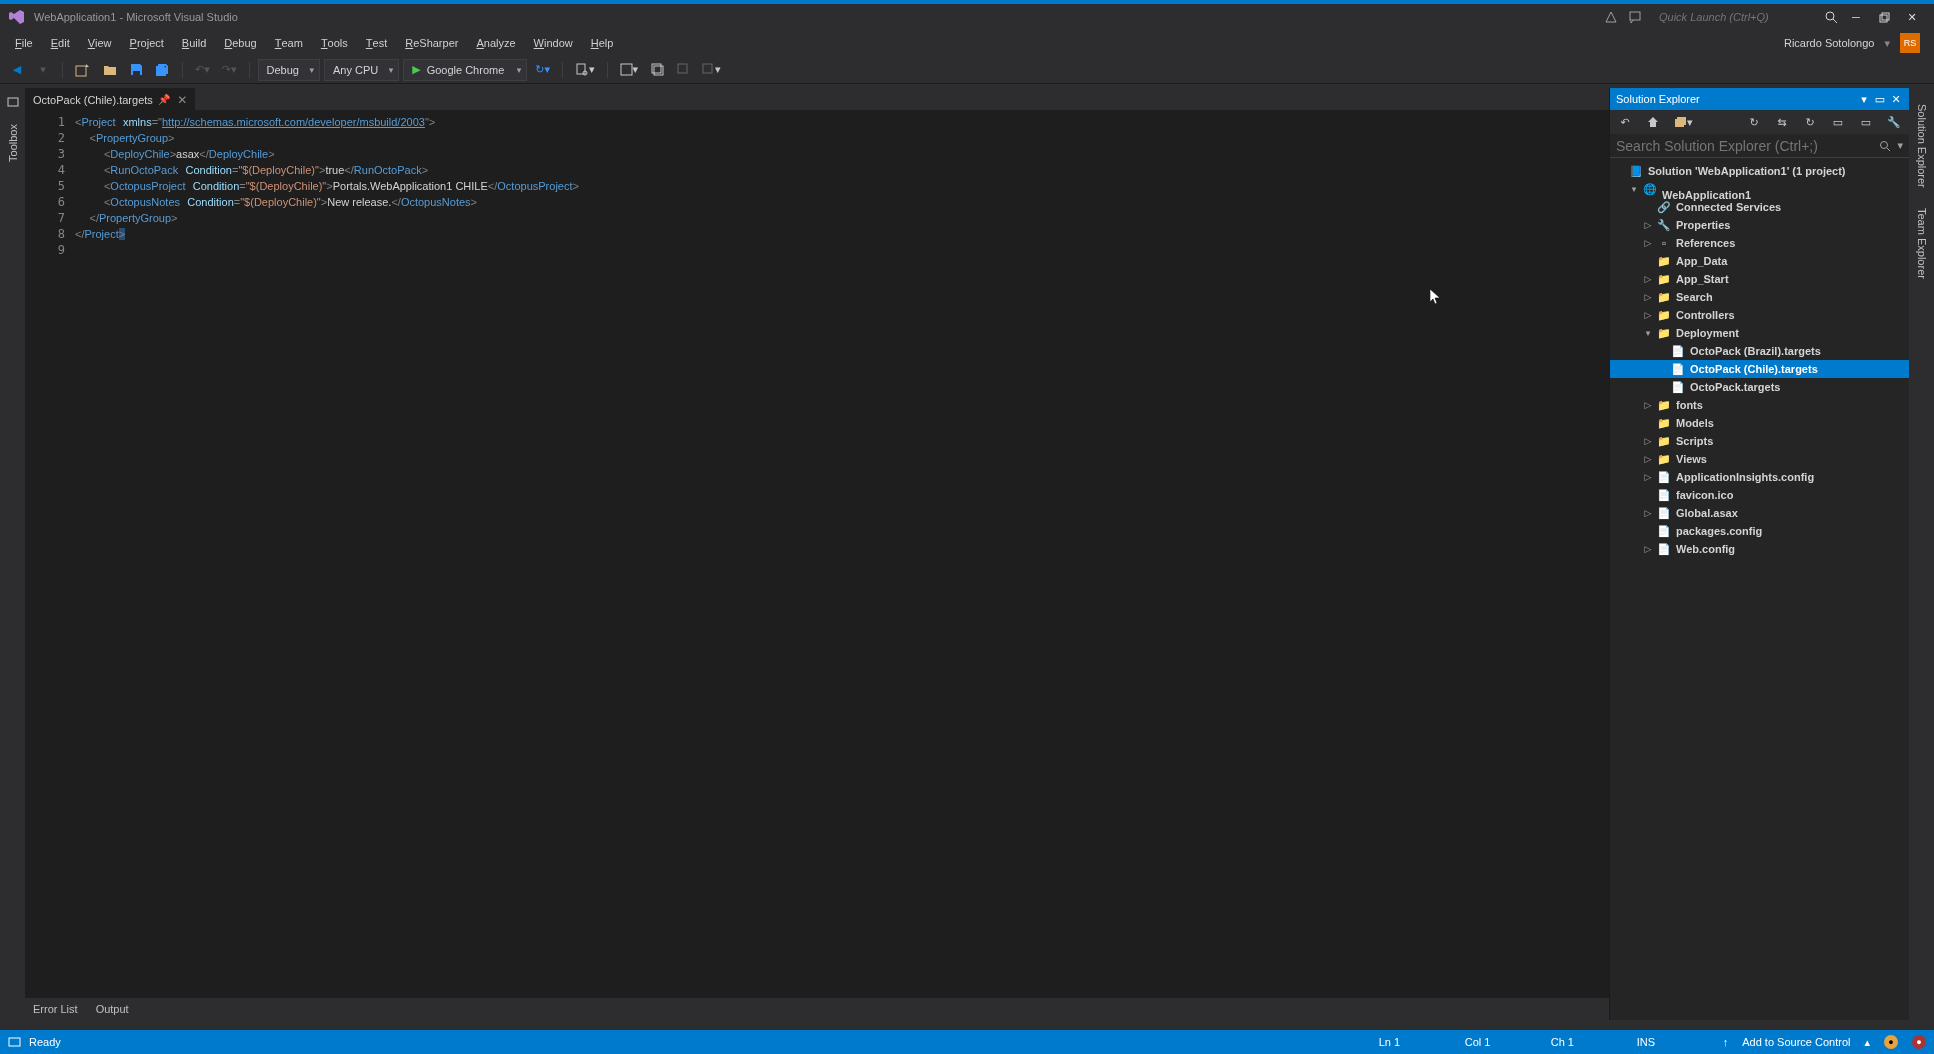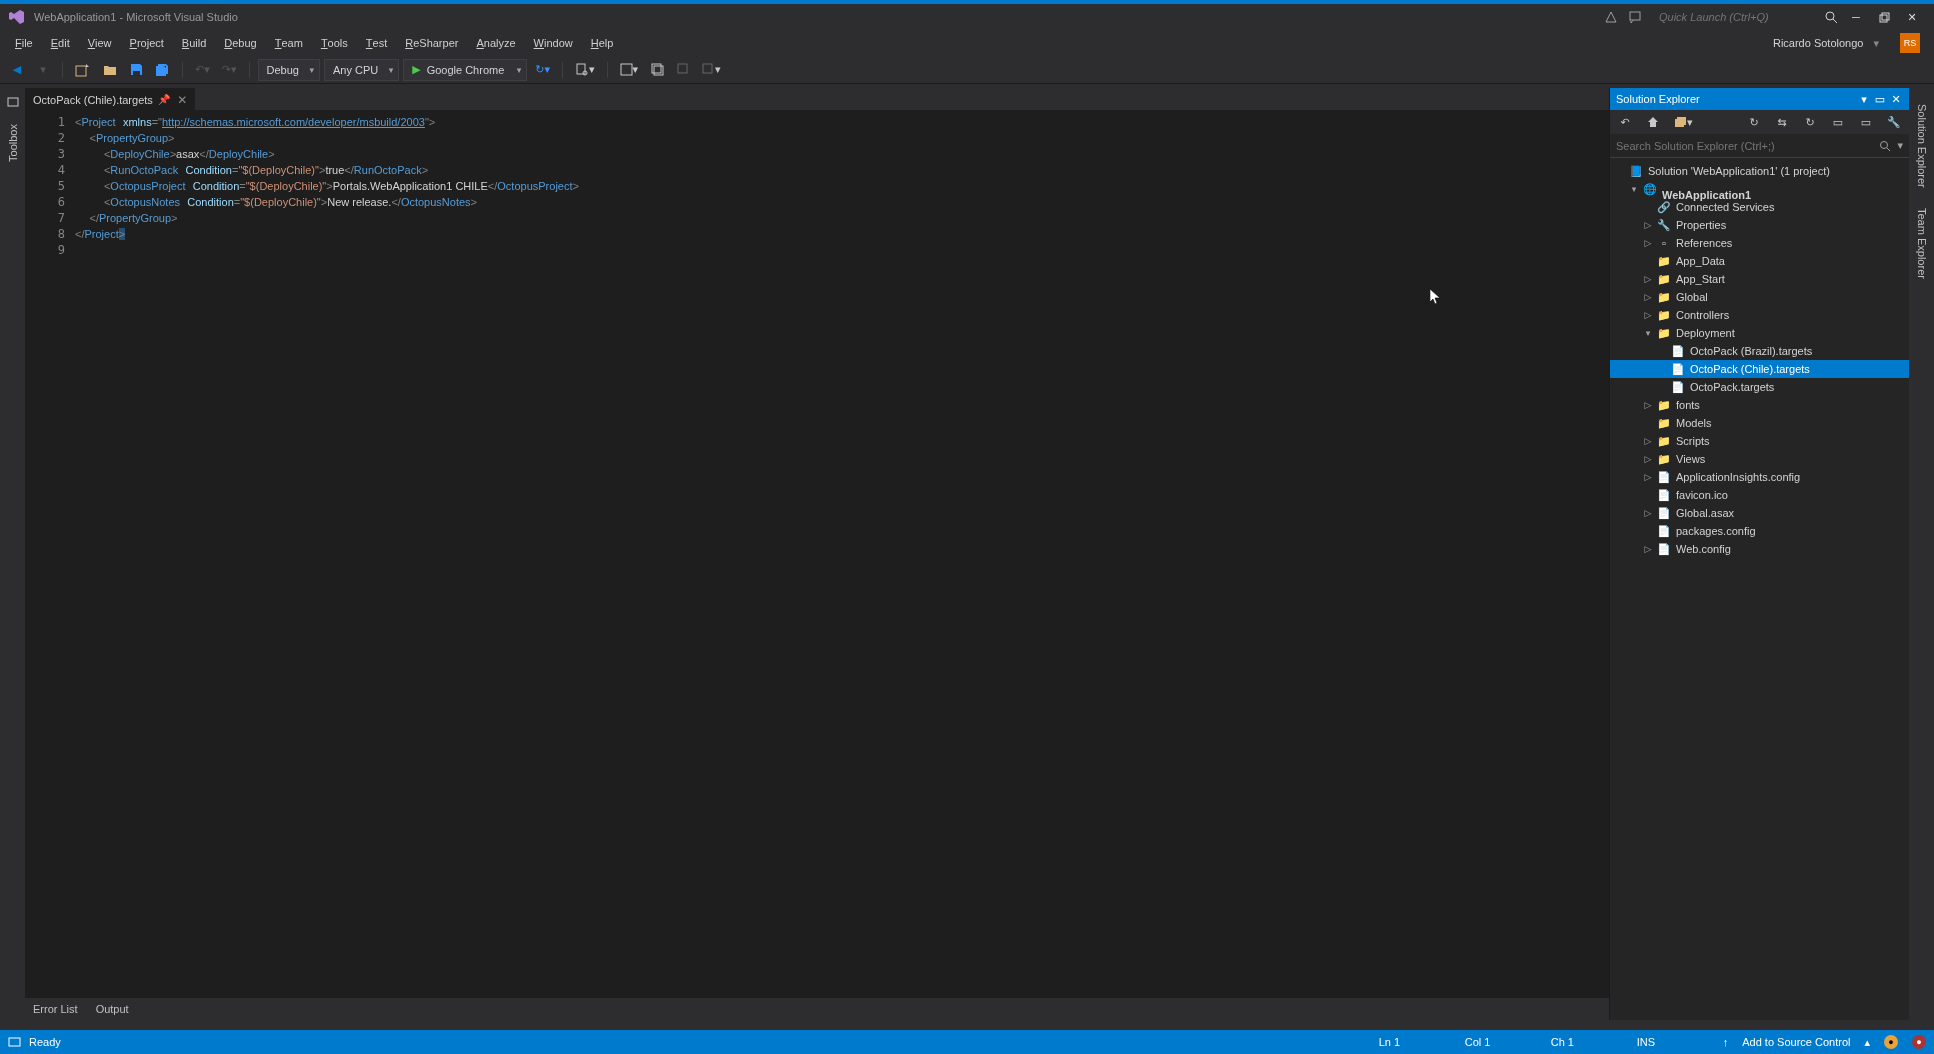--- a/index.html
+++ b/index.html
@@ -12,21 +12,21 @@
 .titlebar .tbicon { width:22px; height:22px; display:inline-flex; align-items:center; justify-content:center; color:#a0a0a0; margin-left:2px; }
 .titlebar .quicklaunch { width:160px; height:20px; background:transparent; border:1px solid transparent; color:#666; padding:0 6px; margin:0 6px; font-style:italic; }
 .titlebar .winbtn { width:28px; height:22px; display:inline-flex; align-items:center; justify-content:center; color:#dcdcdc; }
 
 
 .menubar { height:26px; background:#2d2d30; display:flex; align-items:stretch; padding:0 6px; justify-content:space-between;}
 .menus { display:flex; align-items:stretch; }
 .menus .mi { padding:0 9px; display:flex; align-items:center; color:#cfcfcf; }
 .menus .mi u{ text-decoration:underline; }
 .userarea { display:flex; align-items:center; gap:10px; padding-right:8px; }
-.userarea .avatar{ width:20px; height:20px; background:#e06c00; display:inline-flex; align-items:center; justify-content:center; color:#fff; font-size:9px;margin-left:11px; }
+.userarea .avatar{ width:20px; height:20px; background:#e06c00; display:inline-flex; align-items:center; justify-content:center; color:#fff; font-size:9px; }
 
 
 .toolbar { height:28px; background:#2d2d30; border-bottom:1px solid #1b1b1c; display:flex; align-items:center; padding:0 6px; gap:4px;}
 .tbtn { height:22px; min-width:22px; padding:0 4px; display:inline-flex; align-items:center; justify-content:center; color:#c8c8c8; }
 .tsep { width:1px; height:16px; background:#3f3f41; margin:0 4px;}
 .tdrop { height:22px; background:#333337; border:1px solid #3f3f41; color:#d4d4d4; padding:0 20px 0 8px; display:inline-flex; align-items:center; position:relative;}
 .tdrop::after{ content:"▾"; position:absolute; right:5px; font-size:9px; color:#a0a0a0;}
 .start { display:inline-flex; align-items:center; gap:6px; padding:0 22px 0 8px; height:22px; background:#333337; border:1px solid #3f3f41; position:relative; }
 .start .play{ color:#4ec94e; }
 .start::after{ content:"▾"; position:absolute; right:5px; font-size:9px; color:#a0a0a0;}
@@ -52,27 +52,27 @@
 .bottom-tabs{ height:22px; background:#2d2d30; display:flex; align-items:center; padding:0 8px; gap:18px; color:#c0c0c0;}
 
 
 .solution { width:300px; background:#252526; display:flex; flex-direction:column; border-left:1px solid #1b1b1c;}
 .sol-hdr{ height:22px; background:#007acc; color:#fff; display:flex; align-items:center; padding:0 6px; justify-content:space-between;}
 .sol-hdr .icons{ display:flex; gap:2px;}
 .sol-hdr .icons span{ width:14px; text-align:center; }
 .sol-tb{ height:24px; background:#2d2d30; display:flex; align-items:center; padding:0 4px; gap:6px; color:#c8c8c8;}
 .sol-tb .sp{ flex:1;}
 .sol-search{ height:24px; background:#252526; border-bottom:1px solid #3f3f41; display:flex; align-items:center; padding:0 6px;}
-.sol-search input{ flex:1; background:transparent; border:none; color:#d4d4d4; outline:none; font-size:11px;}
+.sol-search input{ flex:1; background:transparent; border:none; color:#d4d4d4; outline:none; font-size:14px;}
 .sol-search .sicon{ color:#a0a0a0; margin-left:6px;}
 .tree{ flex:1; overflow:auto; padding:4px 0; color:#d4d4d4;}
 .tree .node{ display:flex; align-items:center; height:18px; padding-right:6px;}
 .tree .exp{ width:12px; text-align:center; color:#a0a0a0; font-size:9px; margin-right:2px;}
 .tree .ic{ width:16px; text-align:center; margin-right:4px; font-size:11px;}
-.tree .lbl{ white-space:nowrap;}
+.tree .lbl{ white-space:nowrap;font-weight:bold;}
 .tree .sel{ background:#007acc; color:#fff;}
 .tree .bold{ font-weight:bold;margin-top:12px;}
 .ind0{padding-left:4px}.ind1{padding-left:18px}.ind2{padding-left:32px}.ind3{padding-left:46px}
 
 
 .status { position:absolute; left:0; right:0; bottom:0; height:24px; background:#007acc; color:#fff; display:flex; align-items:center; padding:0 8px; gap:26px; }
 .status .sleft{ display:flex; align-items:center; gap:8px;}
 .status .sfill{ flex:1;}
 .status .scell{ min-width:60px;}
 .status .sright{ display:flex; align-items:center; gap:14px;}
@@ -320,21 +320,21 @@
           <span class="lbl">App_Data</span>
         </div>
         <div class="node ind2">
           <span class="exp">▷</span>
           <span class="ic">📁</span>
           <span class="lbl">App_Start</span>
         </div>
         <div class="node ind2">
           <span class="exp">▷</span>
           <span class="ic">📁</span>
-          <span class="lbl">Global</span>
+          <span class="lbl">Search</span>
         </div>
         <div class="node ind2">
           <span class="exp">▷</span>
           <span class="ic">📁</span>
           <span class="lbl">Controllers</span>
         </div>
         <div class="node ind2">
           <span class="exp">▾</span>
           <span class="ic">📁</span>
           <span class="lbl">Deployment</span>

